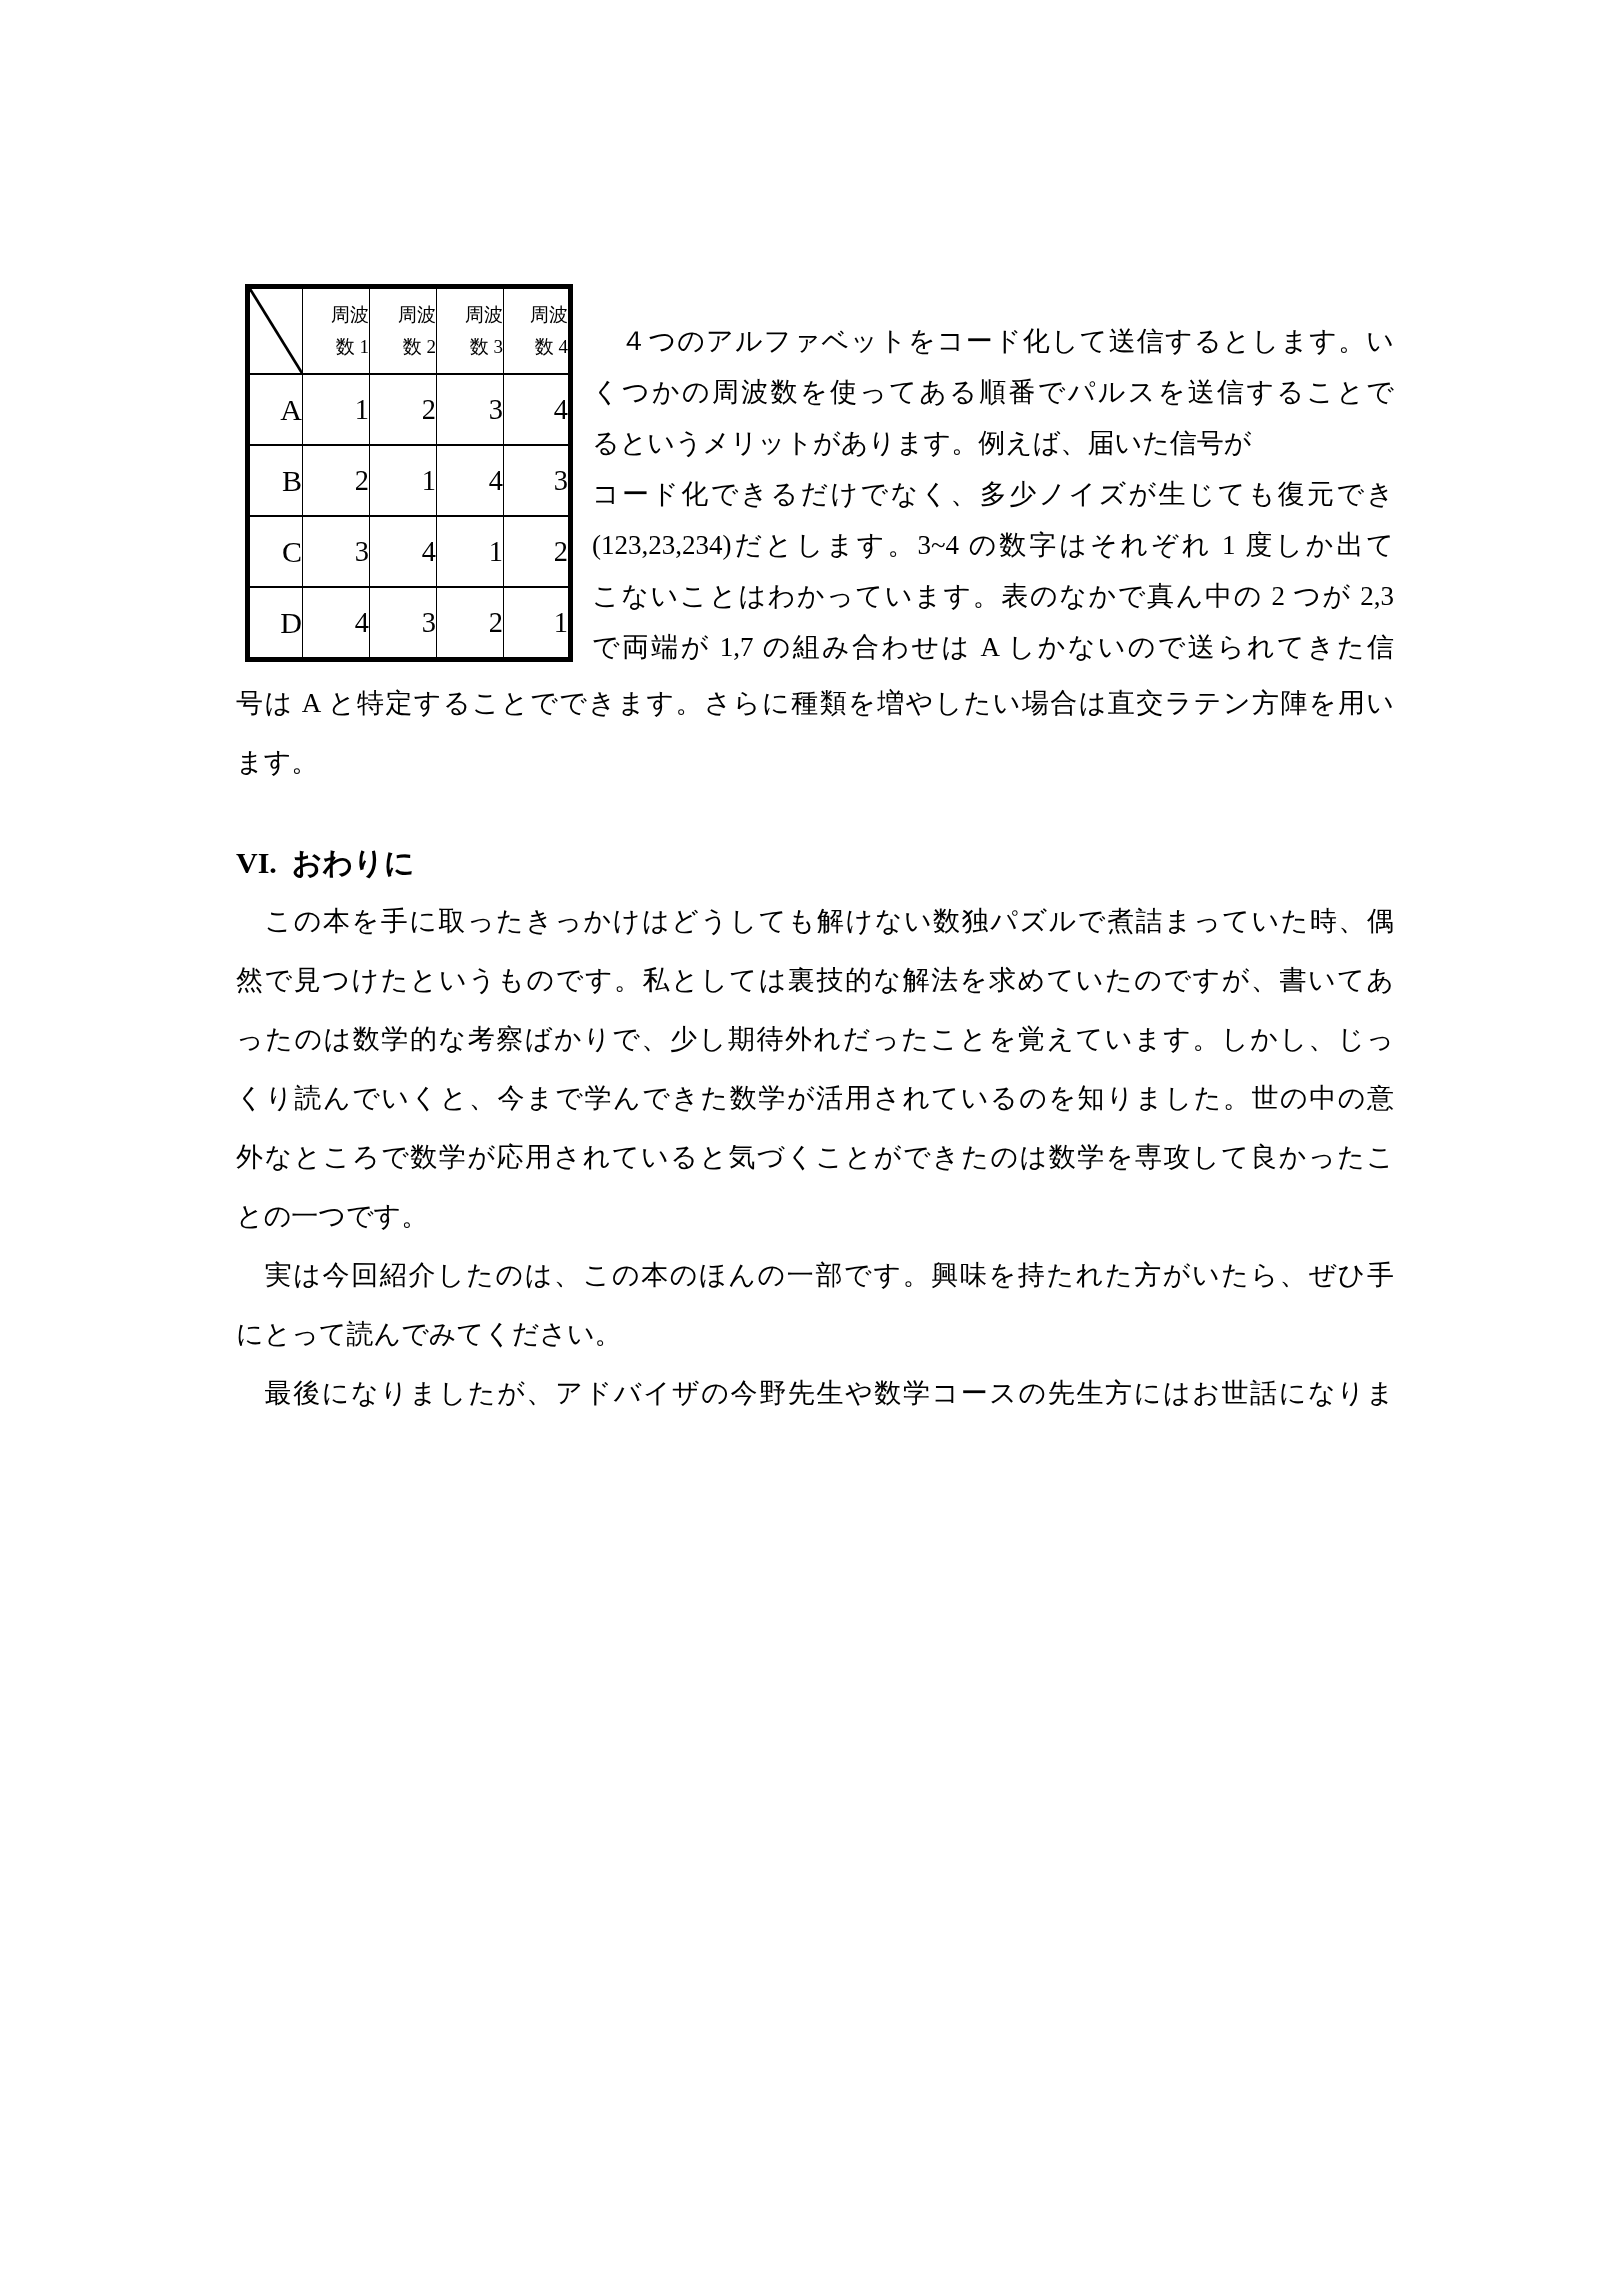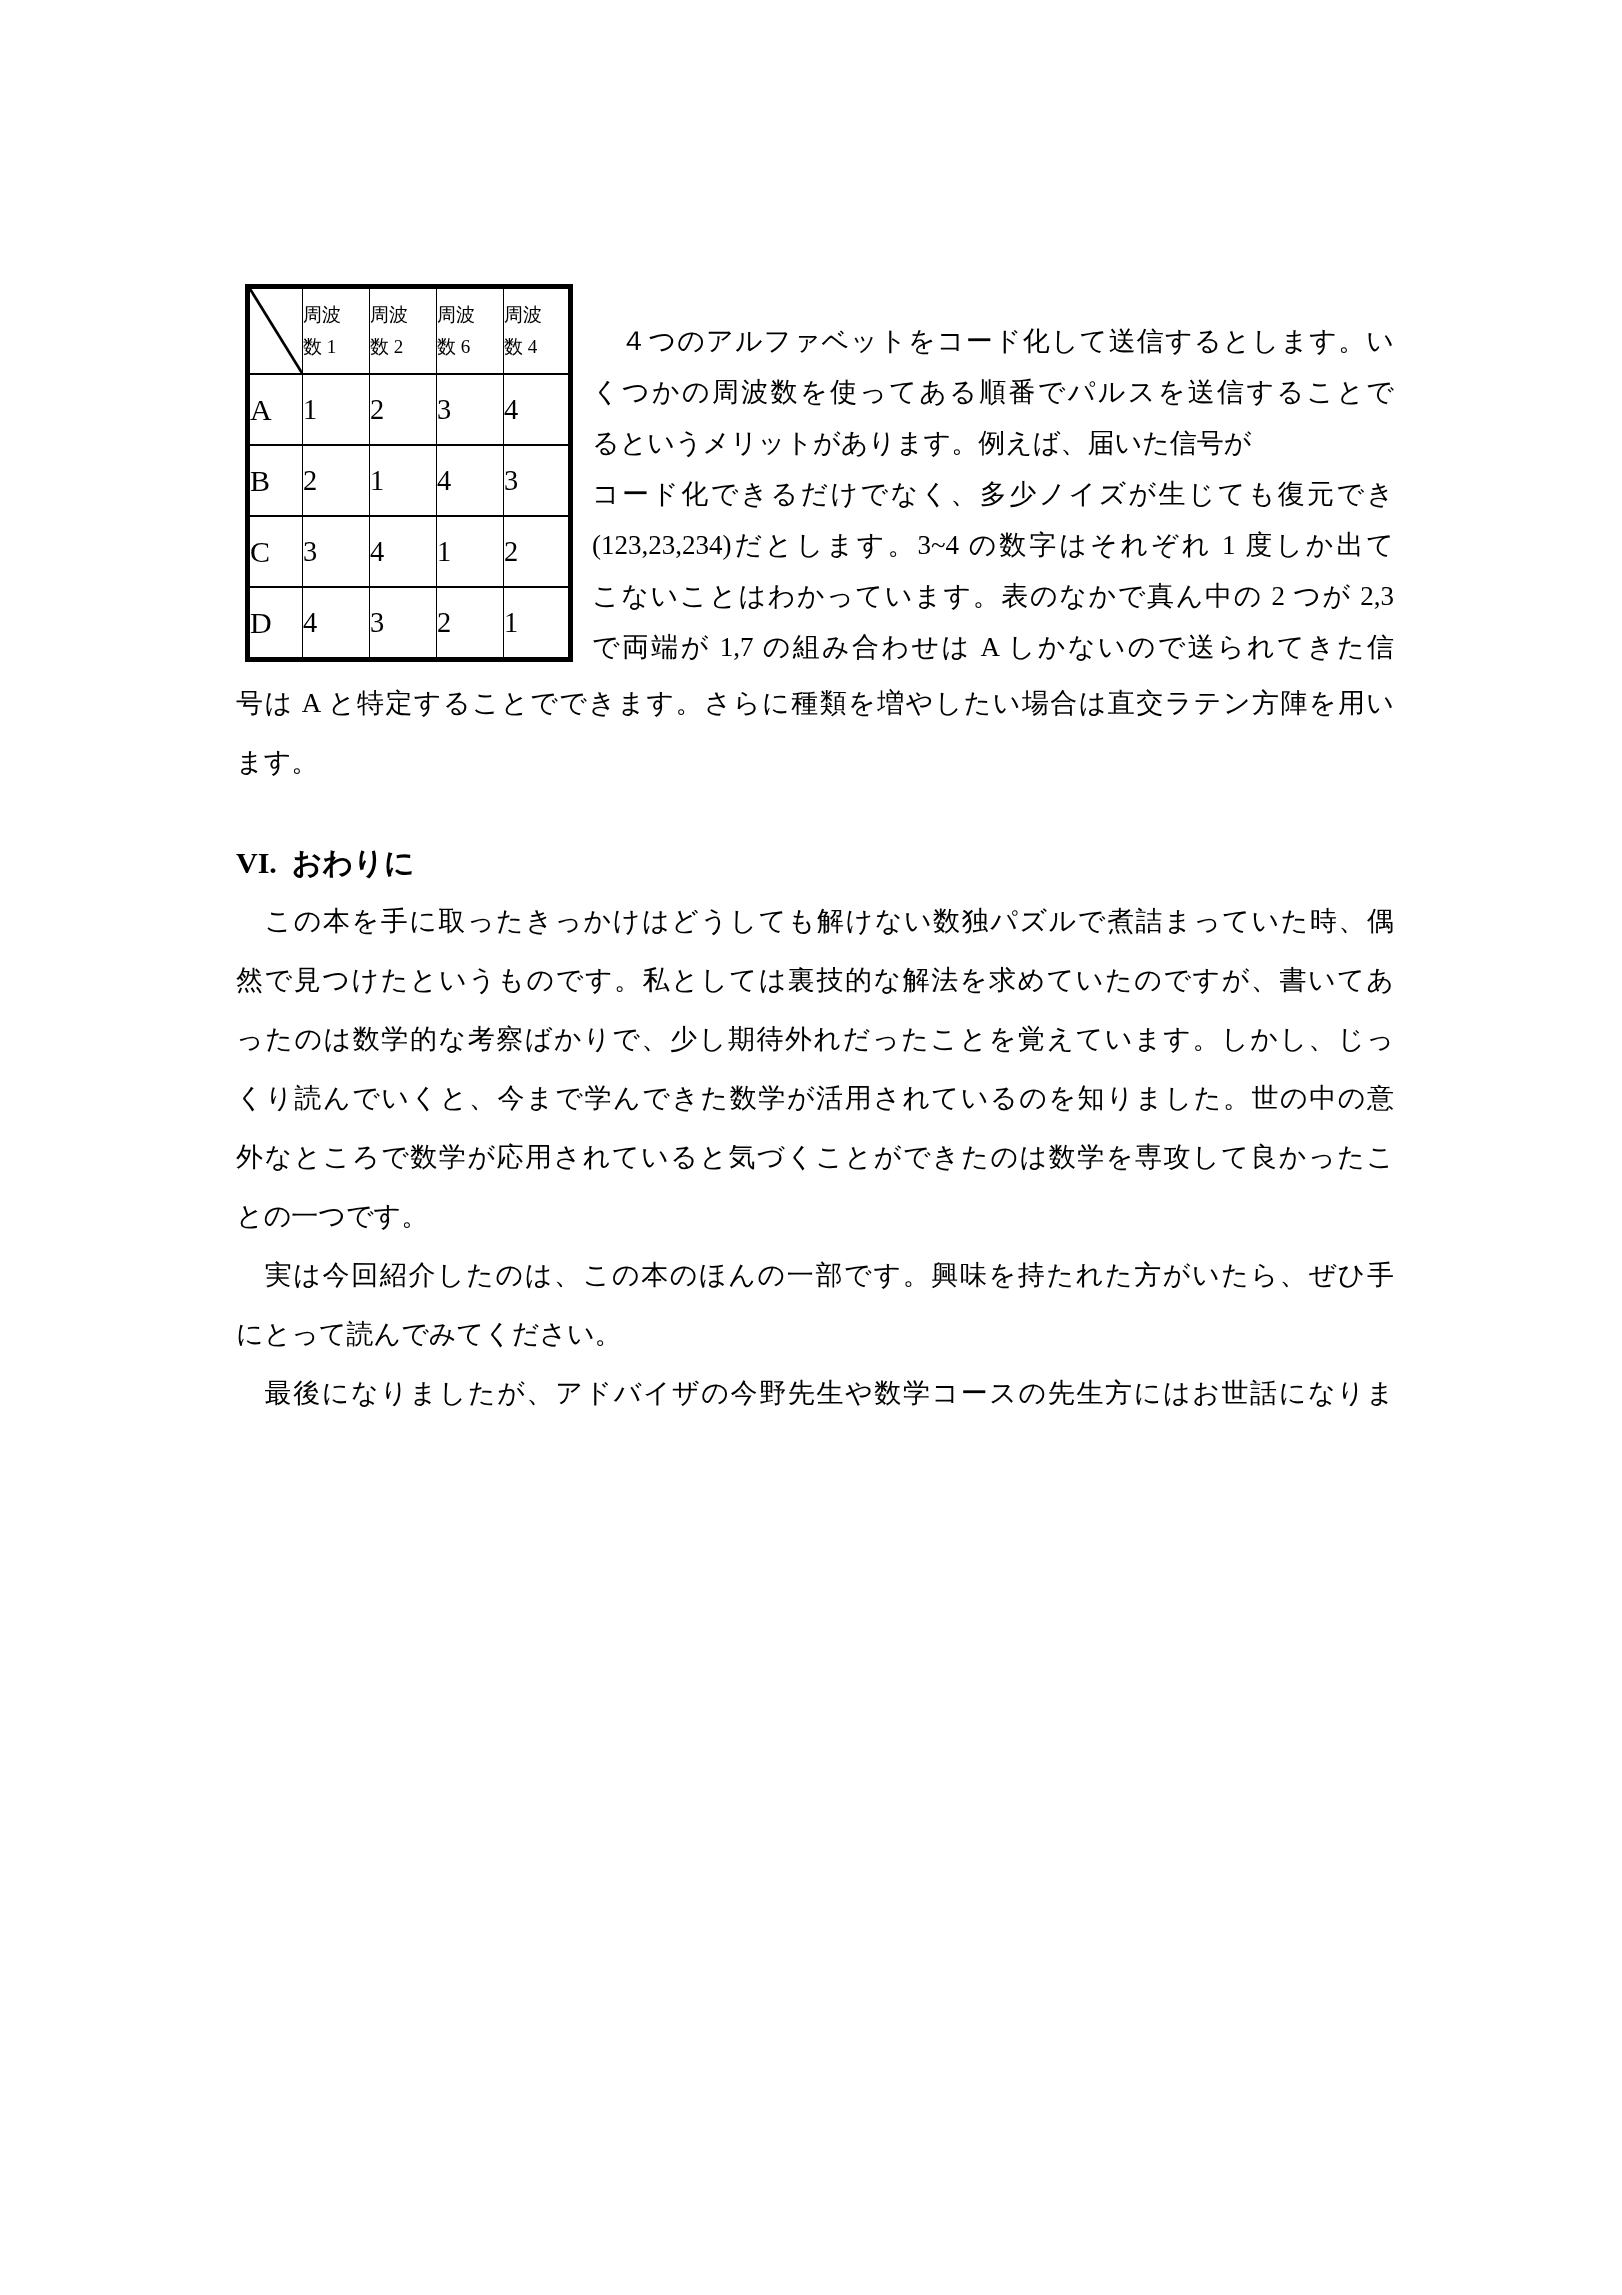--- a/index.html
+++ b/index.html
@@ -18,21 +18,21 @@
   
   table.freq {
     position:absolute; left:245px; top:284px;
     border-collapse:collapse; table-layout:fixed;
     width:323px;
     border:5.1px solid #000;
   }
   .freq td {
     border:1.7px solid #000;
     border-top-width:2.8px; border-bottom-width:2.8px;
-    padding:0; text-align:left; vertical-align:middle;
+    padding:0; text-align:right; vertical-align:middle;
     overflow:hidden;
   }
   .freq col.c0 { width:55px; }
   .freq col.cn { width:67px; }
   .freq tr.hrow td { height:84px; }
   .freq tr.drow td { height:69px; }
   .hdrcell { font-size:19px; line-height:32px; }
   .hdrcell span { display:block; }
   .rowhdr { font-size:30px; }
   .numcell { font-size:28.4px; }
@@ -75,21 +75,21 @@
       <td class="hdrcell">
         <span>周波</span>
         <span>数 1</span>
       </td>
       <td class="hdrcell">
         <span>周波</span>
         <span>数 2</span>
       </td>
       <td class="hdrcell">
         <span>周波</span>
-        <span>数 6</span>
+        <span>数 3</span>
       </td>
       <td class="hdrcell">
         <span>周波</span>
         <span>数 4</span>
       </td>
     </tr>
     <tr class="drow">
       <td class="rowhdr">A</td>
       <td class="numcell">1</td>
       <td class="numcell">2</td>

